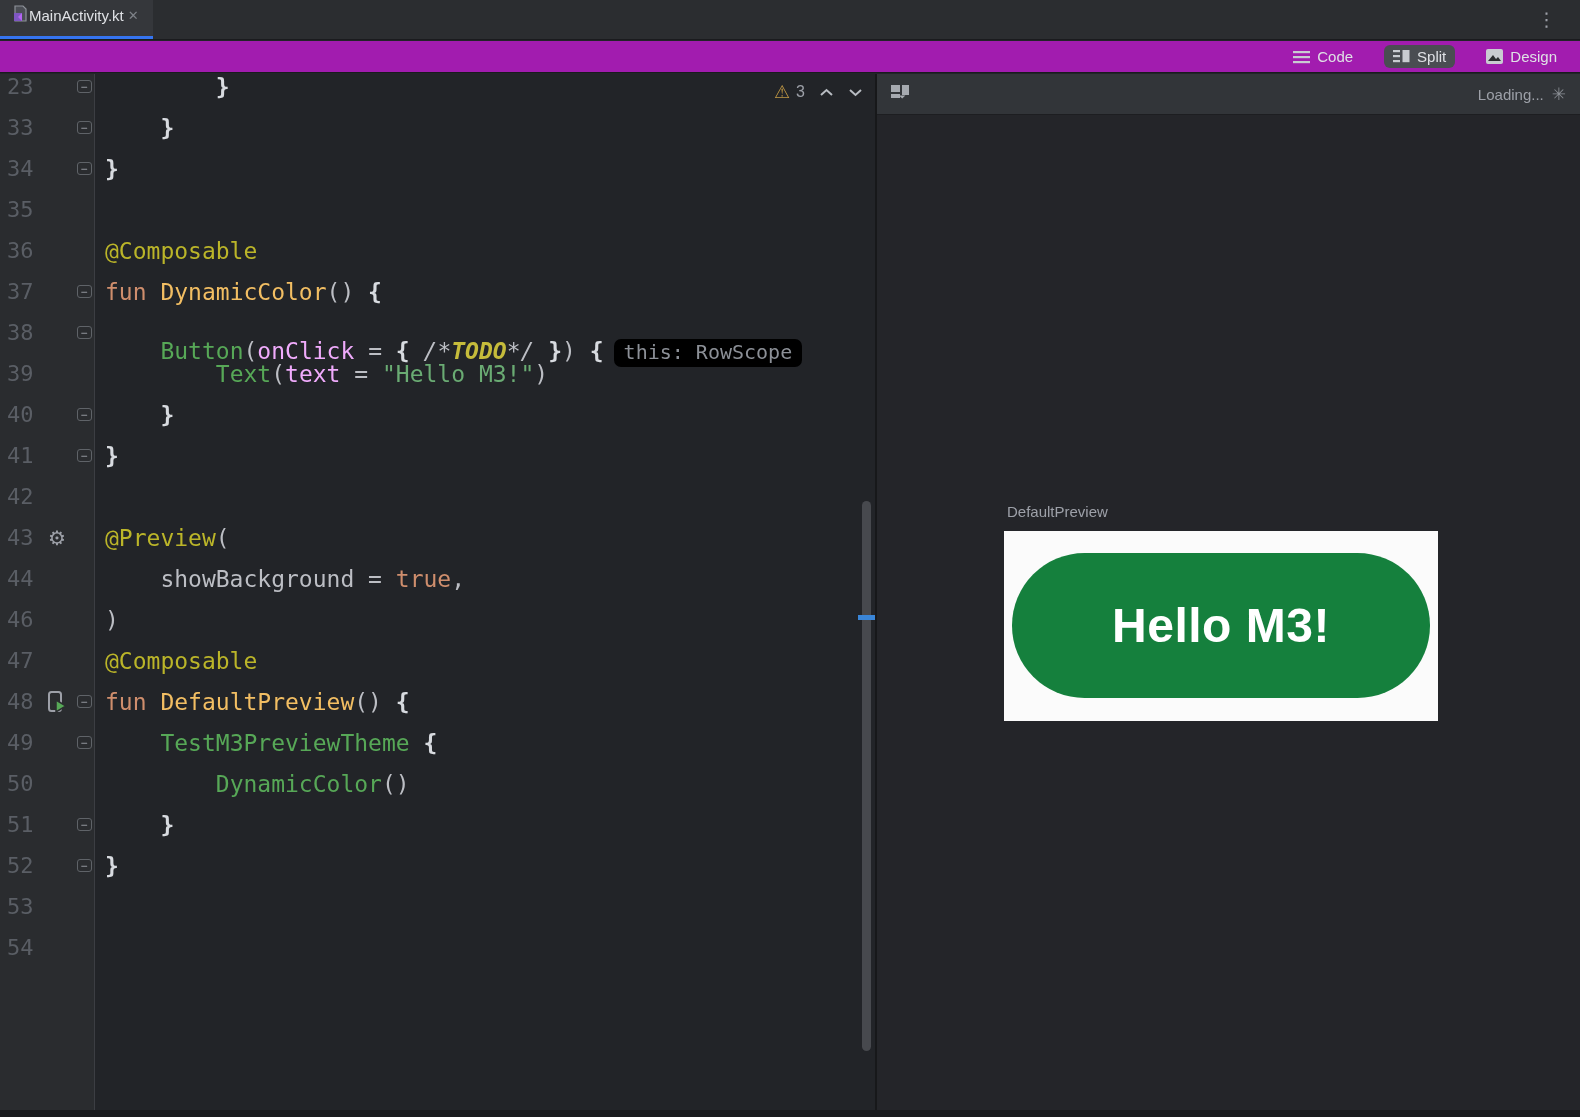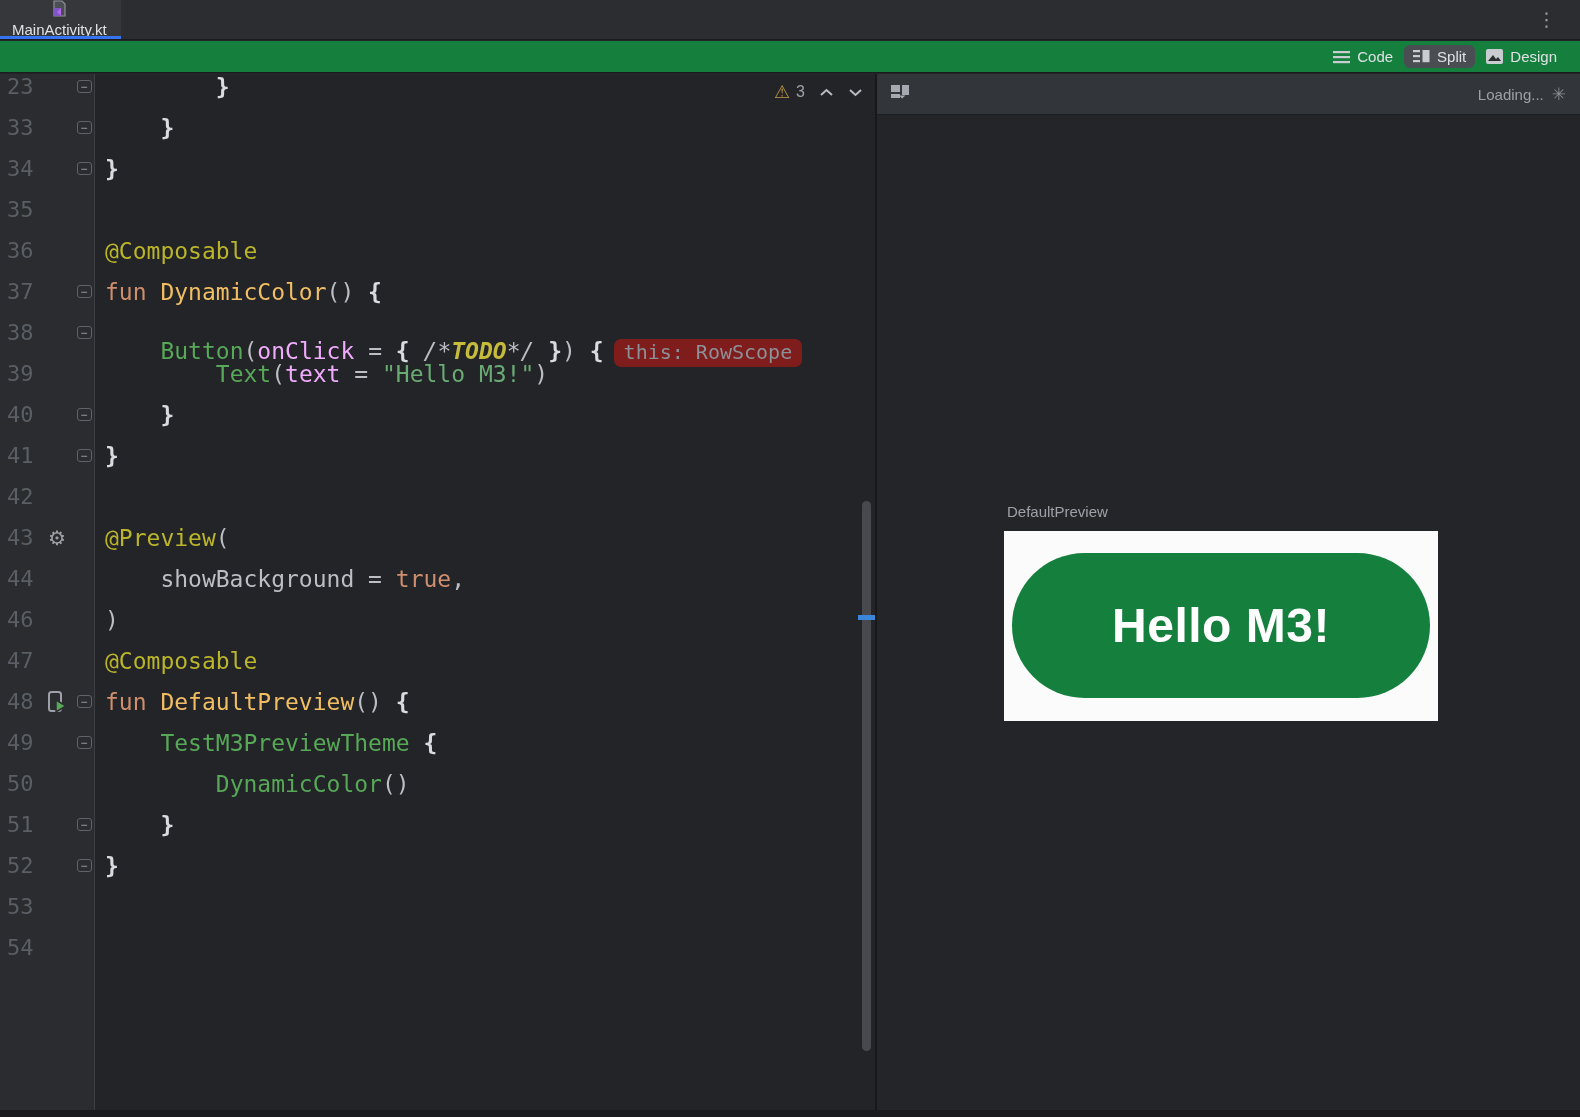--- a/index.html
+++ b/index.html
@@ -6,29 +6,29 @@
   html,body { margin:0; padding:0; }
   body {
     width:1580px; height:1117px; position:relative; overflow:hidden;
     background:#222428; font-family:"Liberation Sans", sans-serif;
     -webkit-font-smoothing:antialiased;
   }
   
   .tabbar { position:absolute; top:0; left:0; right:0; height:40px;
     background:#2B2D30; border-bottom:1px solid #1A1B1E; display:flex; align-items:stretch; }
   .tab { position:relative; display:flex; align-items:center; 
-    padding:0 14px 8px 12px; background:#35373B; cursor:default;flex-direction:column; }
+    padding:0 14px 8px 12px; background:#35373B; cursor:default; }
   .tab .underline { position:absolute; left:0; right:0; bottom:0; height:3px; background:#3574F0; }
   .tab-label { color:#DFE1E5; font-size:15px; }
   .tab-close { color:#7E8288; font-size:13px; margin-left:4px; }
   .kebab { position:absolute; right:24px; top:8px; color:#9DA0A8; font-size:19px; letter-spacing:0; }
   
   .viewbar { position:absolute; top:41px; left:0; right:0; height:32px;
-    background:#15803d; border-bottom:1px solid #1A1B1E;
-    display:flex; align-items:center; justify-content:flex-end; padding-right:14px; gap:2px; }
+    background:#a21caf; border-bottom:1px solid #1A1B1E;
+    display:flex; align-items:center; justify-content:flex-end; padding-right:14px; gap:22px; }
   .mode { display:flex; align-items:center; gap:7px; padding:3px 9px; border-radius:6px;
     color:#DFE1E5; font-size:15px; }
   .mode.selected { background:#4A4D52; }
   .mode svg { display:block; }
   
   .editor-pane { position:absolute; left:0; top:74px; width:875px; bottom:7px;
     background:#222428; overflow:hidden; }
   .gutter-bg { position:absolute; left:0; top:0; bottom:0; width:94px; background:#2A2C2F; }
   .gutter-line { position:absolute; left:94px; top:0; bottom:0; width:1px; background:#3C3E43; }
   .lines { position:absolute; top:-8px; left:0; right:0; }
@@ -49,21 +49,21 @@
   .s-kw  { color:#CF8E6D;margin-top:48px; }
   .s-ann { color:#BBB529; }
   .s-fd  { color:#F2BE63; }
   .s-fc  { color:#57A857; }
   .s-prm { color:#f0abfc; }
   .s-str { color:#6AAB73; }
   .s-todo{ color:#C6BC3B; font-style:italic; font-weight:bold; }
   .s-cmt { color:#BCBEC4; font-style:italic; }
   .s-br  { color:#D8DBE0; font-weight:bold; }
   .inlay { display:inline-block; margin-left:10px; padding:1px 10px 3px; border-radius:7px;
-    background:#7f1d1d; color:#8C9097; font-size:20px; font-family:"DejaVu Sans Mono",monospace;margin-top:40px; }
+    background:#000000; color:#8C9097; font-size:20px; font-family:"DejaVu Sans Mono",monospace;margin-top:40px; }
   .caret { display:inline-block; width:2px; height:28px; background:#D2D5DB;
     vertical-align:middle; transform:translateY(-1px); }
   
   .warnbox { position:absolute; top:9px; right:12px; display:flex; align-items:center; gap:14px; }
   .warn-tri { color:#C49A45; font-size:18px; line-height:1; }
   .warn-count { color:#9DA0A8; font-size:16px; margin-left:-8px; }
   .warnbox svg { display:block; }
   
   .scroll-thumb { position:absolute; right:4px; top:427px; width:9px; height:550px;
     background:#47494E; border-radius:5px; }

